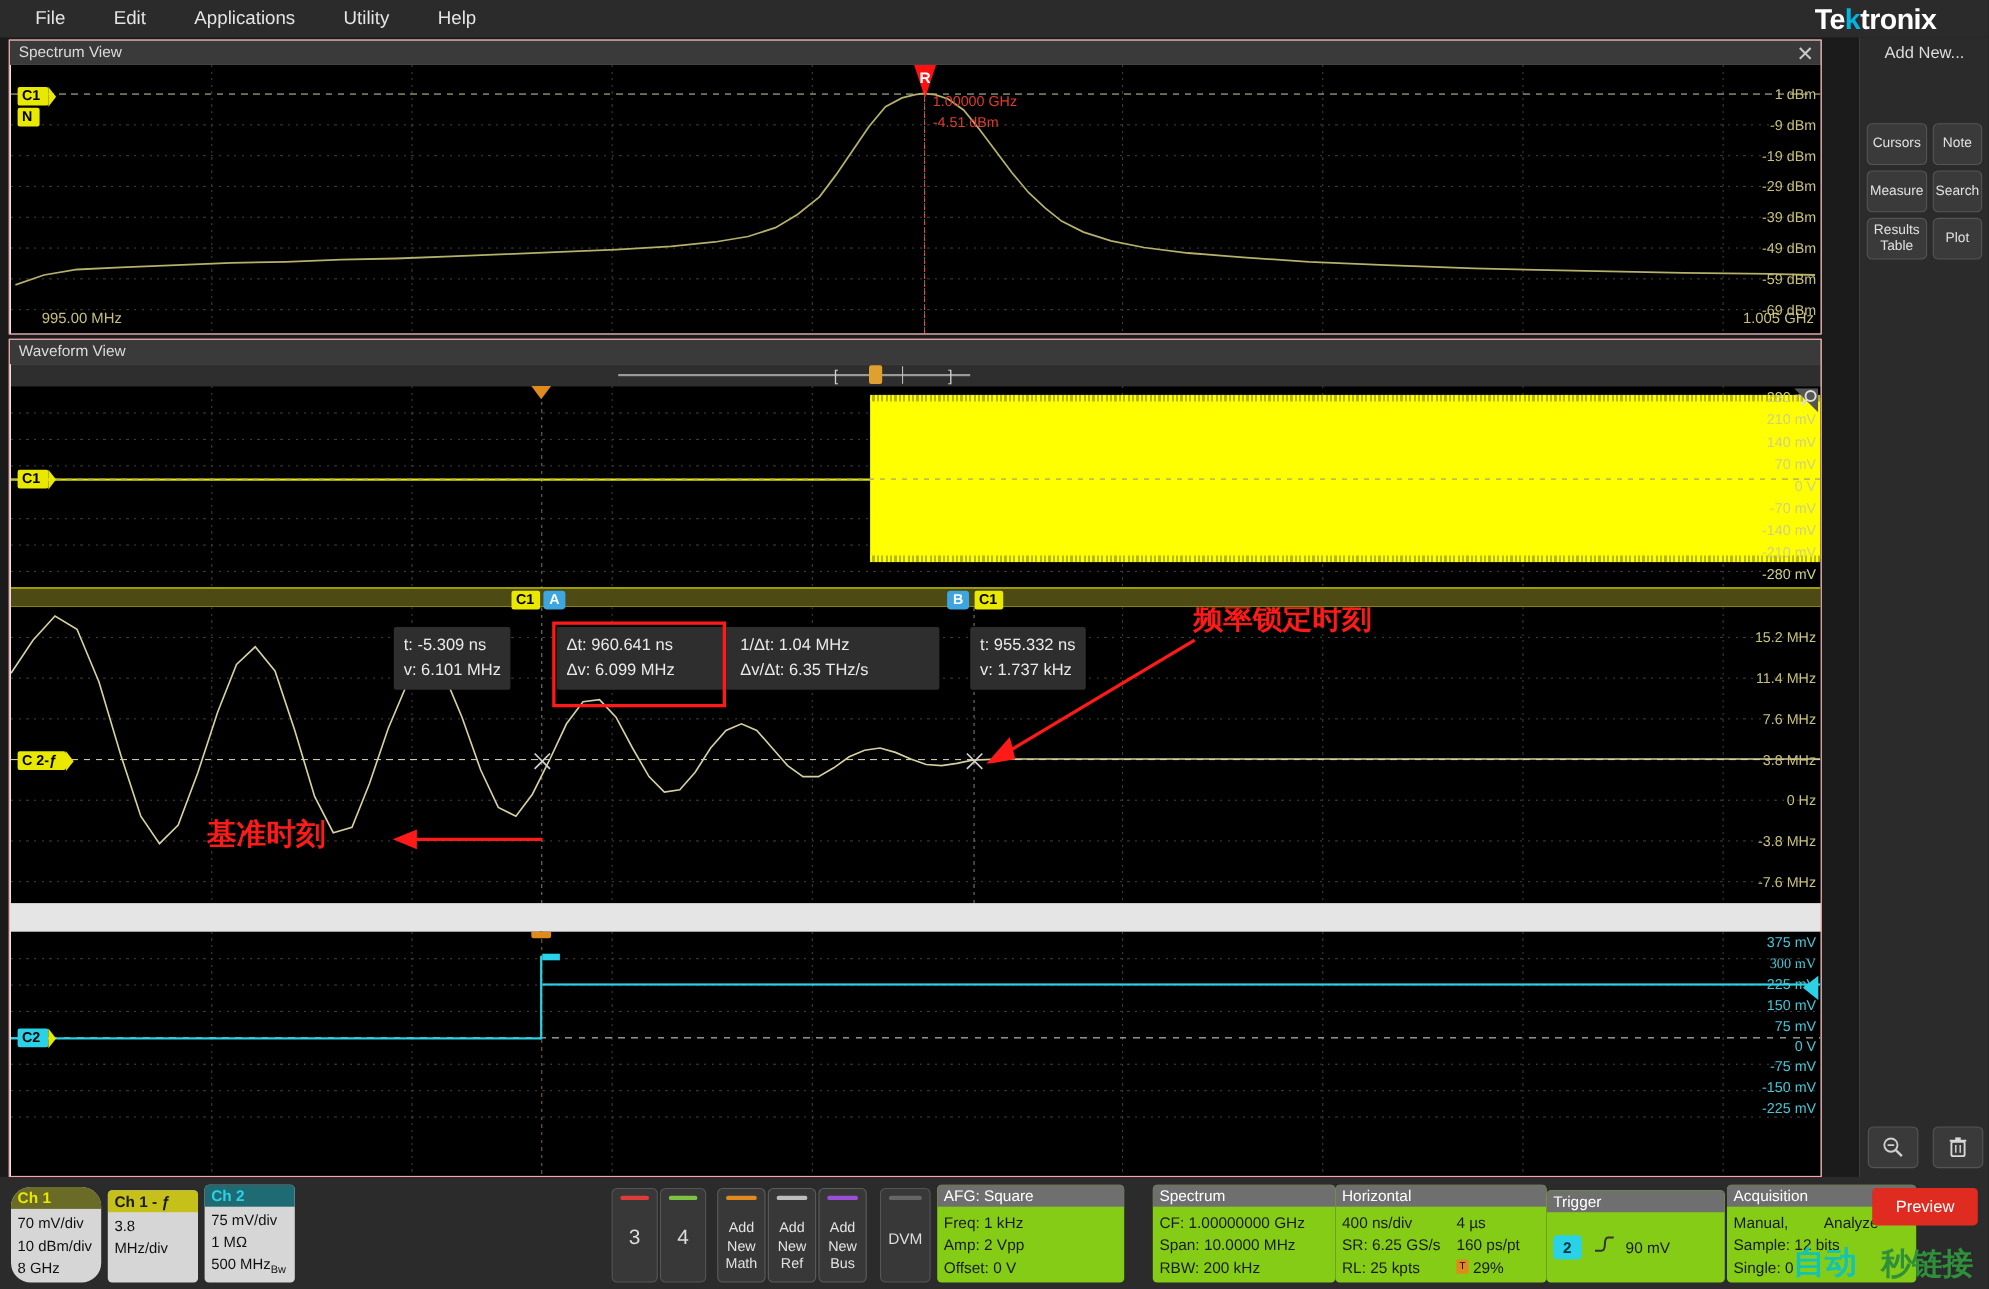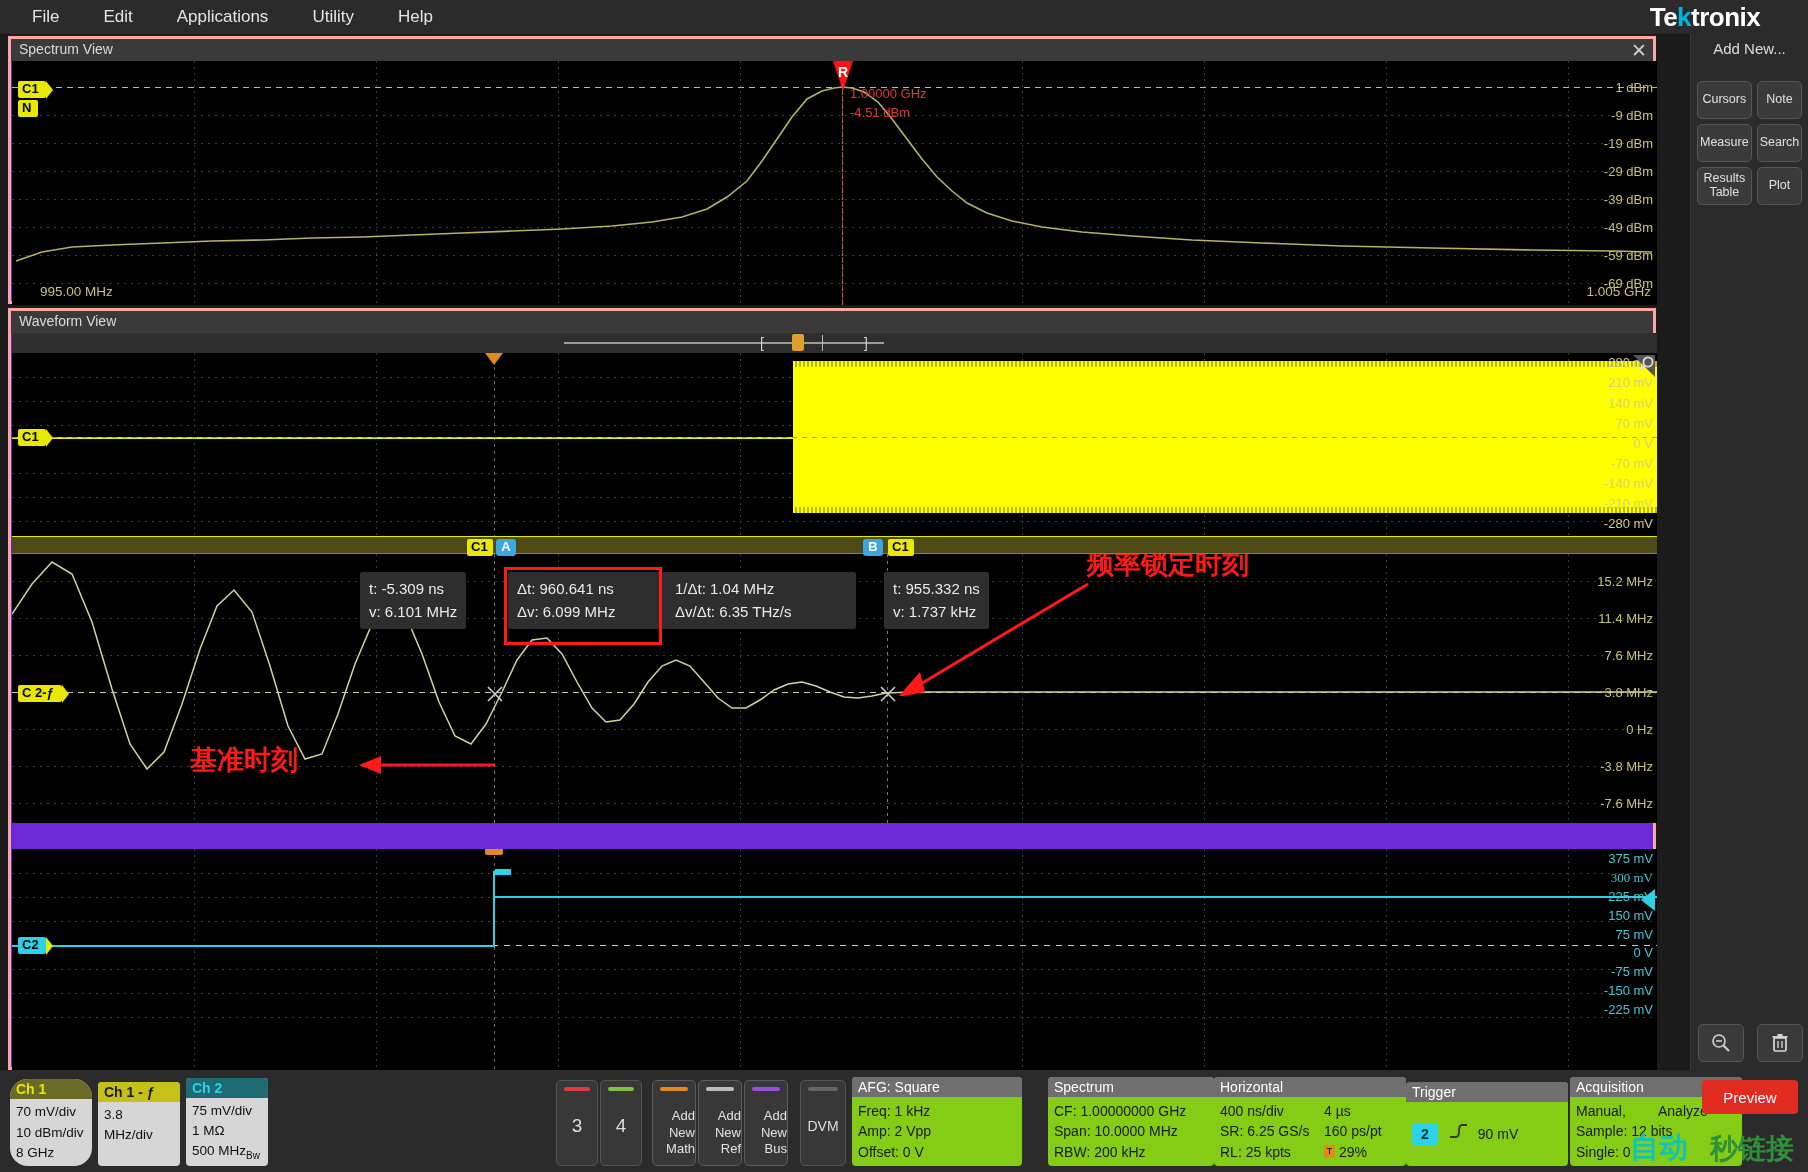--- a/index.html
+++ b/index.html
@@ -30,40 +30,40 @@
 
   
   #sidebar{
     position:absolute; right:0; top:34px; width:118px; height:1036px;
     background:#2b2b2b; border-left:1px solid #3a3a3a;
   }
   #sidebar .title{
     text-align:center; font-size:15px; color:#dcdcdc; padding:6px 0 8px 0;
   }
   #sidebar .grid{
-    display:grid; grid-template-columns:1fr 1fr; gap:5px; padding:16px 6px;
+    display:grid; grid-template-columns:1fr 1fr; gap:5px; padding:16px 6px;margin-top:31px;
   }
   #sidebar .btn{
     background:#3a3a3a; border:1px solid #555; border-radius:5px;
     font-size:12.5px; color:#e0e0e0; text-align:center;
     height:38px; display:flex; align-items:center; justify-content:center;
     line-height:1.1; padding:2px;
   }
   #sidebar .bottom{
     position:absolute; bottom:8px; left:0; width:118px;
     display:flex; justify-content:space-around; align-items:center;
   }
   #sidebar .tool{
     width:46px; height:38px; background:#3a3a3a; border:1px solid #555;
     border-radius:5px; display:flex; align-items:center; justify-content:center;
   }
 
   
   .view{
-    position:absolute; background:#6d28d9; border:3px solid #fca5a5;
+    position:absolute; background:#e5e5e5; border:1px solid #fca5a5;
   }
   .viewhdr{
     height:22px; background:#3a3a3a; color:#dadada; font-size:14px;
     padding:2px 8px; position:relative;
   }
   .viewhdr .close{
     position:absolute; right:6px; top:0px; font-size:19px; color:#c9c9c9;
   }
   .plot{ position:absolute; background:#000; overflow:hidden; }
   .gl-dot-v{
@@ -151,21 +151,21 @@
     background:#383838; border:1px solid #555; border-radius:5px;
     color:#ddd; font-size:19px; display:flex; align-items:center;
     justify-content:center; padding-top:6px;
   }
   .numbtn .cap{
     position:absolute; top:6px; left:7px; right:7px; height:4px; border-radius:2px;
   }
   .addbtn{
     position:absolute; bottom:6px; width:44px; height:86px;
     background:#383838; border:1px solid #5c5c5c; border-radius:5px;
-    color:#e2e2e2; font-size:13px; text-align:right; line-height:1.25;
+    color:#e2e2e2; font-size:13px; text-align:center; line-height:1.25;
     display:flex; align-items:flex-end; justify-content:center; padding-bottom:8px;
   }
   .addbtn .cap{
     position:absolute; top:6px; left:7px; right:7px; height:4px; border-radius:2px;
   }
   #preview-btn{
     position:absolute; right:10px; bottom:58px; width:96px; height:34px;
     background:#e02b20; color:#fff; font-size:15px; border-radius:4px;
     display:flex; align-items:center; justify-content:center;
   }

